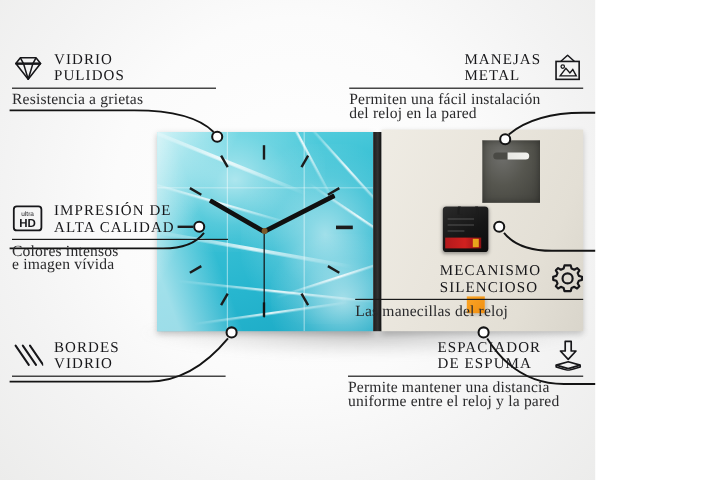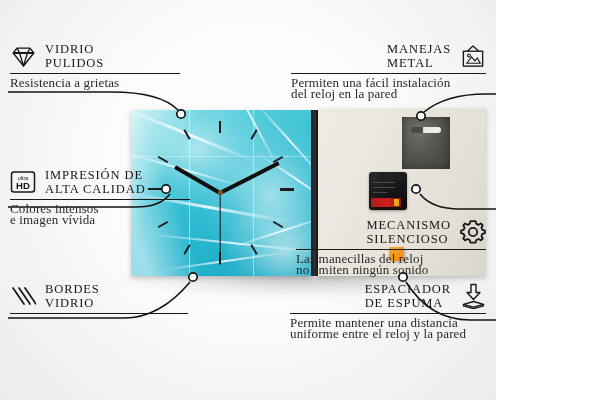--- a/index.html
+++ b/index.html
@@ -377,21 +377,20 @@
         <svg width="26" height="26" viewBox="0 0 26 26">
           <g fill="none" stroke="#17171a" stroke-width="1.8" stroke-linejoin="round">
             <path d="M13 2.2 l2.6 0 0.7 2.6 2.3 1 2.3-1.4 1.9 1.9 -1.4 2.3 1 2.3 2.6 0.7 0 2.6 -2.6 0.7 -1 2.3 1.4 2.3 -1.9 1.9 -2.3-1.4 -2.3 1 -0.7 2.6 -2.6 0 -2.6 0 -0.7-2.6 -2.3-1 -2.3 1.4 -1.9-1.9 1.4-2.3 -1-2.3 -2.6-0.7 0-2.6 2.6-0.7 1-2.3 -1.4-2.3 1.9-1.9 2.3 1.4 2.3-1 0.7-2.6 2.6 0"></path>
             <circle cx="13" cy="13" r="4.2"></circle>
           </g>
         </svg>
       </span>
     </div>
     <div class="rule"></div>
     <div class="desc">Las manecillas del reloj</div>
-    <div class="desc">no emiten ningún sonido</div>
   </div>
 
   <div class="callout right" style="right:10px; top:282px; width:196px;">
     <div class="head-row">
       <span>
         <div class="title">ESPACIADOR</div>
         <div class="title">DE ESPUMA</div>
       </span>
       <span class="icon-box">
         <svg width="25" height="26" viewBox="0 0 25 26">

